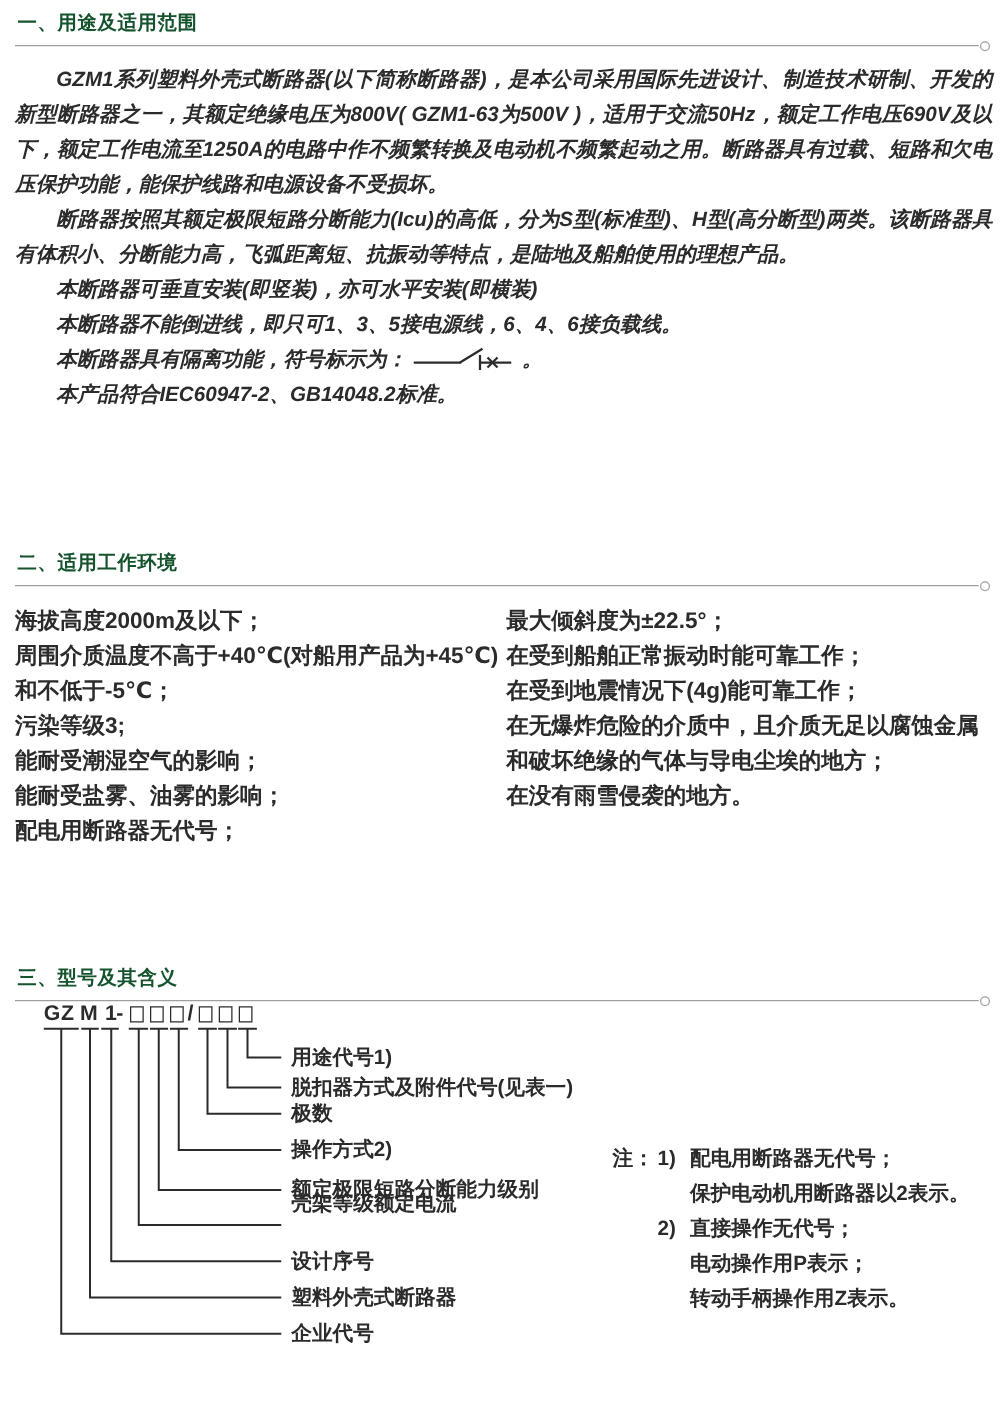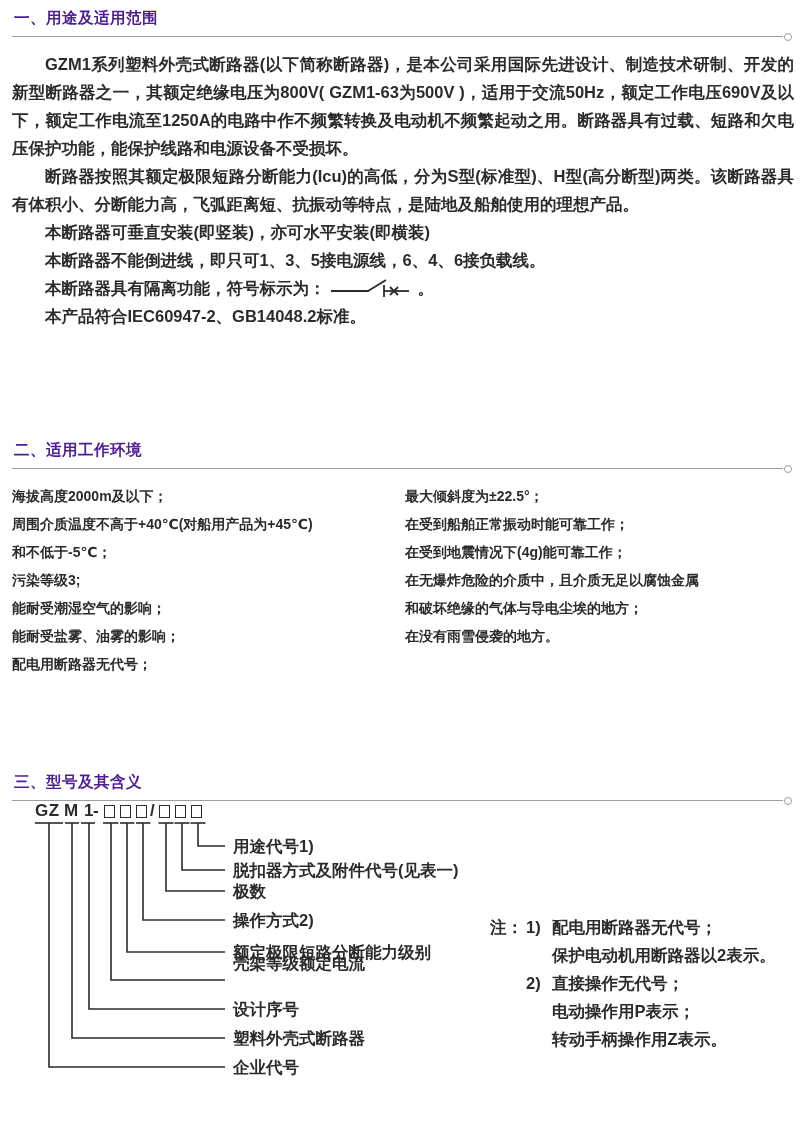--- a/index.html
+++ b/index.html
@@ -10,21 +10,21 @@
     font-family:"Liberation Sans","DejaVu Sans",sans-serif;
     color:#2b2b2b;
     overflow:hidden;
   }
   .section { position:absolute; left:12px; width:782px; }
   #sec1 { top:8px; }
   #sec2 { top:440px; }
   #sec3 { top:772px; }
 
   .section-title {
-    color:#4c1d95;
+    color:#14532d;
     font-size:15.5px;
     font-weight:bold;
     letter-spacing:0.5px;
     padding-left:2px;
   }
   .rule {
     position:relative;
     height:1px;
     background:#9e9e9e;
     margin-top:7px;
@@ -38,30 +38,31 @@
     border-radius:50%;
     background:#fff;
   }
 
   .para {
     font-size:16.5px;
     line-height:28px;
     font-weight:600;
     text-align:justify;
     text-indent:33px;
+    font-style:italic;
   }
   .para-block { margin-top:13px; }
 
   .iso-symbol { vertical-align:-4px; margin:0 4px; }
 
   .cols { display:flex; margin-top:13px; }
   .col-left { width:393px; }
   .col-right { flex:1; }
   .env-line {
-    font-size:14px;
+    font-size:18px;
     line-height:28px;
     font-weight:600;
     white-space:nowrap;
   }
 
   .diagram {
     position:relative;
     margin-left:20px;
     height:300px;
   }

